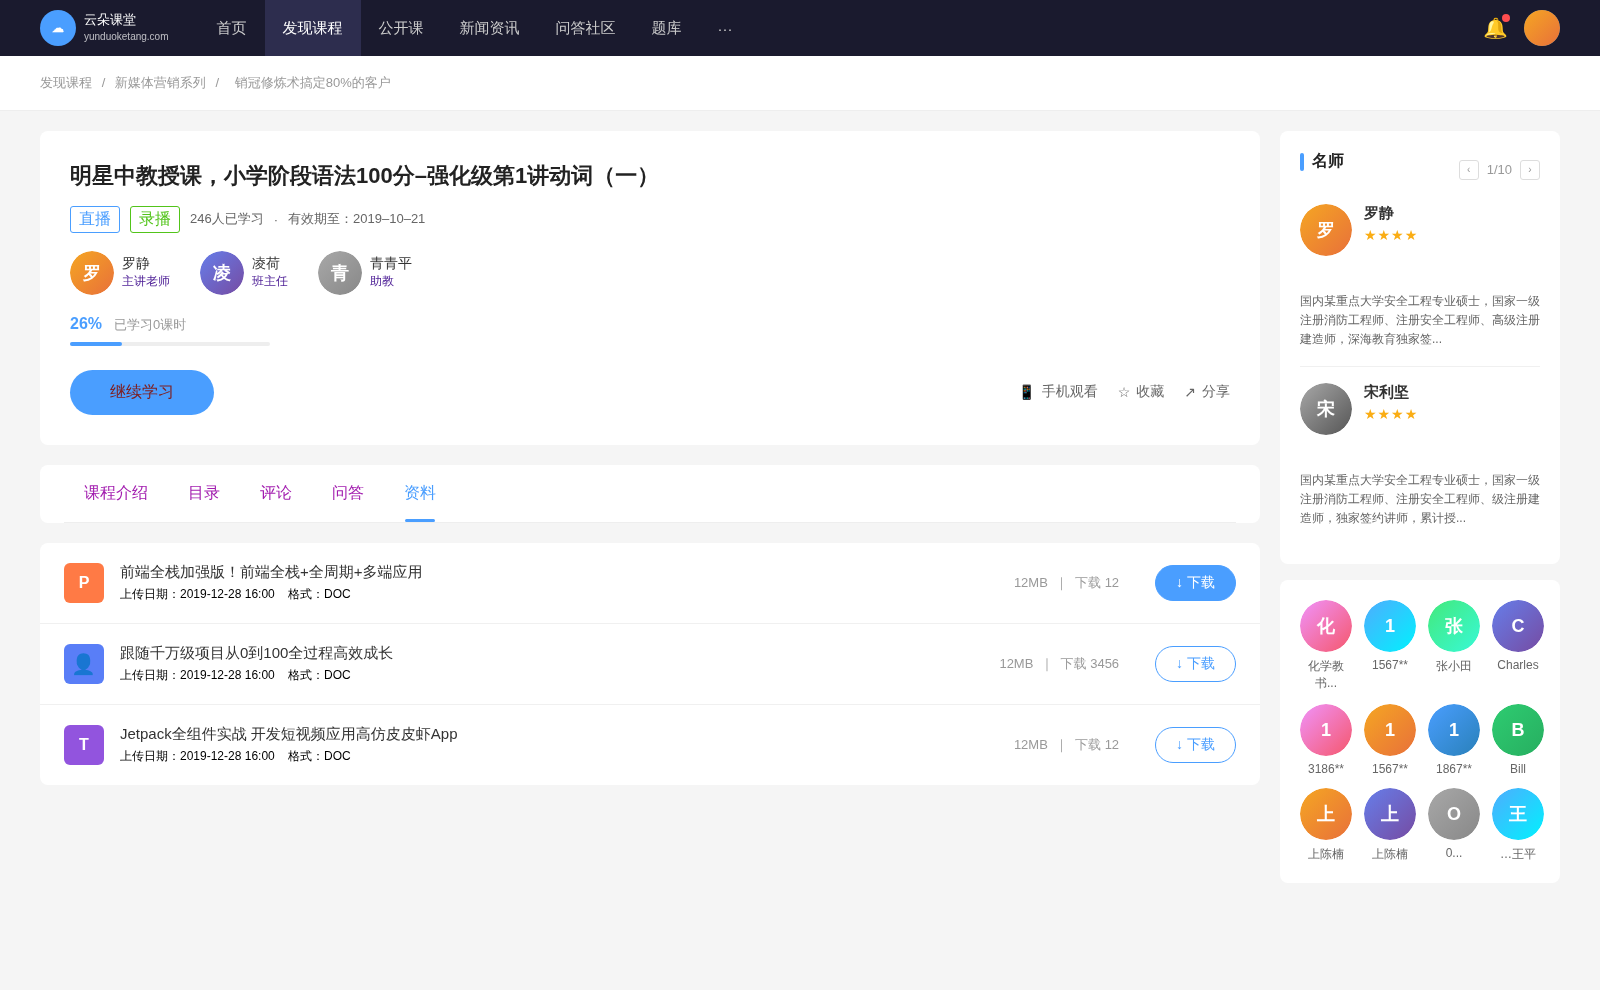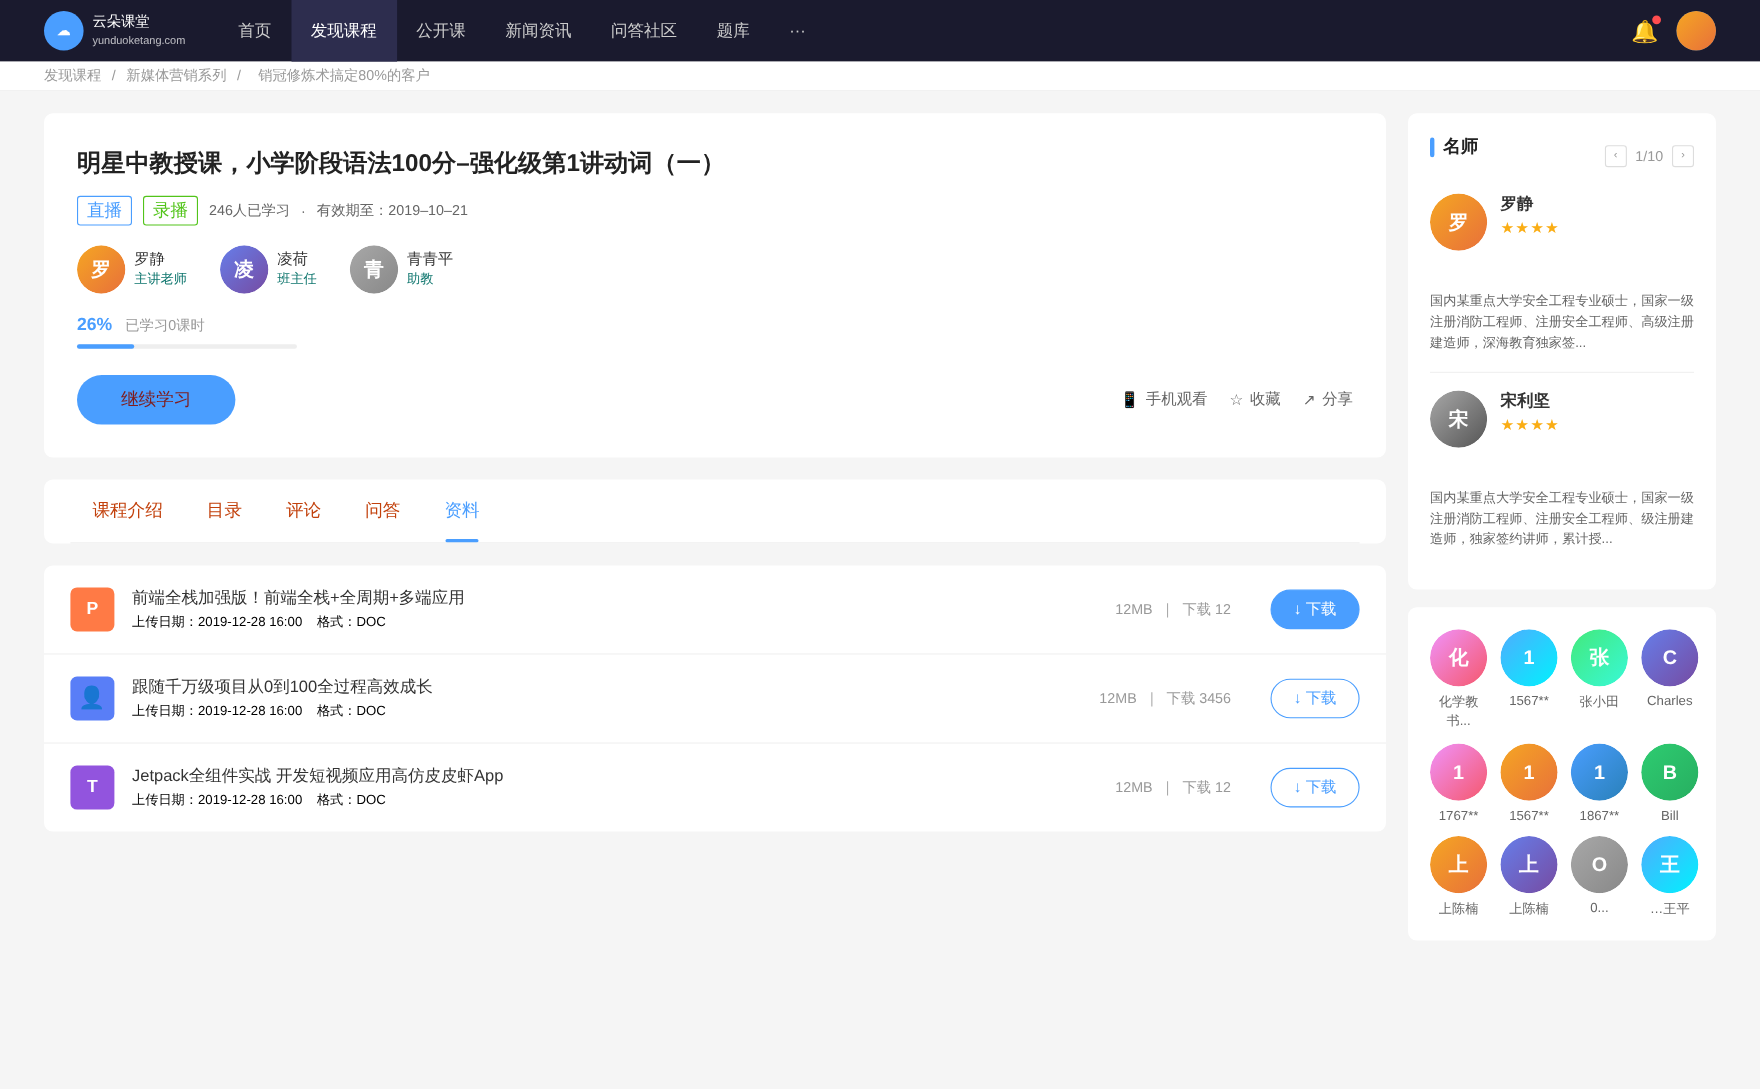--- a/index.html
+++ b/index.html
@@ -13,57 +13,57 @@
     .nav-items { display: flex; align-items: center; flex: 1; gap: 0; }
     .nav-item { color: #ccc; padding: 0 18px; height: 56px; display: flex; align-items: center; cursor: pointer; font-size: 15px; }
     .nav-item.active { background: #2d2d4e; color: white; }
     .nav-right { display: flex; align-items: center; gap: 16px; margin-left: auto; }
     .bell-icon { color: #ccc; font-size: 20px; position: relative; cursor: pointer; }
     .bell-dot { width: 8px; height: 8px; background: #ff4d4f; border-radius: 50%; position: absolute; top: -2px; right: -2px; }
     .avatar-nav { width: 36px; height: 36px; border-radius: 50%; background: #888; overflow: hidden; cursor: pointer; }
     .avatar-nav-img { width: 100%; height: 100%; background: linear-gradient(135deg, #c9a96e, #a0765a); border-radius: 50%; }
 
     
-    .breadcrumb { background: white; padding: 4px 40px; font-size: 13px; color: #999; border-bottom: 1px solid #eee; }
+    .breadcrumb { background: white; padding: 18px 40px; font-size: 13px; color: #999; border-bottom: 1px solid #eee; }
     .breadcrumb a { color: #999; text-decoration: none; }
     .breadcrumb span { margin: 0 6px; }
 
     
     .main-container { display: flex; gap: 20px; padding: 20px 40px; max-width: 1600px; margin: 0 auto; }
     .content-area { flex: 1; min-width: 0; }
     .sidebar { width: 280px; flex-shrink: 0; }
 
     
     .course-card { background: white; border-radius: 8px; padding: 30px; margin-bottom: 20px; }
     .course-title { font-size: 22px; font-weight: bold; color: #222; margin-bottom: 14px; line-height: 1.4; }
     .course-meta { display: flex; align-items: center; gap: 10px; margin-bottom: 18px; font-size: 13px; color: #666; }
     .badge { padding: 2px 8px; border-radius: 3px; font-size: 16px; font-weight: 500; }
     .badge-live { border: 1px solid #4a9eff; color: #4a9eff; }
     .badge-record { border: 1px solid #52c41a; color: #52c41a; }
     .teachers { display: flex; gap: 30px; margin-bottom: 20px; }
     .teacher-item { display: flex; align-items: center; gap: 8px; }
     .teacher-avatar { width: 44px; height: 44px; border-radius: 50%; overflow: hidden; }
     .teacher-avatar-img { width: 100%; height: 100%; border-radius: 50%; }
     .teacher-info .name { font-size: 14px; font-weight: 500; color: #333; }
-    .teacher-info .role { font-size: 12px; color: #0f766e; }
+    .teacher-info .role { font-size: 12px; color: #4c1d95; }
     .progress-section { margin-bottom: 24px; }
     .progress-label { font-size: 14px; margin-bottom: 8px; }
     .progress-pct { color: #4a9eff; font-weight: bold; font-size: 16px; }
     .progress-text { color: #999; font-size: 13px; margin-left: 8px; }
     .progress-bar-bg { height: 4px; background: #eee; border-radius: 2px; width: 200px; }
     .progress-bar-fill { height: 4px; background: #4a9eff; border-radius: 2px; }
     .course-actions { display: flex; align-items: center; gap: 16px; }
     .btn-study { background: #4a9eff; color: #7f1d1d; border: none; border-radius: 24px; padding: 12px 40px; font-size: 16px; cursor: pointer; font-weight: 500; }
     .action-btns { display: flex; gap: 20px; margin-left: auto; }
     .action-btn { display: flex; align-items: center; gap: 6px; color: #666; cursor: pointer; font-size: 14px; }
 
     
     .tabs-card { background: white; border-radius: 8px; padding: 0 24px; margin-bottom: 20px; }
     .tabs { display: flex; gap: 0; border-bottom: 1px solid #eee; }
-    .tab { padding: 18px 20px; cursor: pointer; color: #c2410c; font-size: 16px; position: relative; }
+    .tab { padding: 18px 20px; cursor: pointer; color: #a21caf; font-size: 16px; position: relative; }
     .tab.active { color: #4a9eff; }
     .tab.active::after { content: ''; position: absolute; bottom: 0; left: 50%; transform: translateX(-50%); width: 30px; height: 3px; background: #4a9eff; border-radius: 2px; }
 
     
     .resource-list { background: white; border-radius: 8px; padding: 0; }
     .resource-item { display: flex; align-items: center; padding: 20px 24px; border-bottom: 1px solid #f0f0f0; gap: 16px; }
     .resource-item:last-child { border-bottom: none; }
     .resource-icon { width: 40px; height: 40px; border-radius: 6px; display: flex; align-items: center; justify-content: center; color: white; font-weight: bold; font-size: 16px; flex-shrink: 0; }
     .icon-p { background: #ff7a45; }
     .icon-person { background: #597ef7; }
@@ -359,21 +359,21 @@
         <div class="student-item">
           <div class="student-avatar">
               <div class="student-avatar-img av-8 face-placeholder">C</div>
             </div>
           <div class="student-name">Charles</div>
         </div>
         <div class="student-item">
           <div class="student-avatar">
               <div class="student-avatar-img av-9 face-placeholder">1</div>
             </div>
-          <div class="student-name">1767**</div>
+          <div class="student-name">3186**</div>
         </div>
         <div class="student-item">
           <div class="student-avatar">
               <div class="student-avatar-img av-10 face-placeholder">1</div>
             </div>
           <div class="student-name">1567**</div>
         </div>
         <div class="student-item">
           <div class="student-avatar">
               <div class="student-avatar-img av-11 face-placeholder">1</div>

